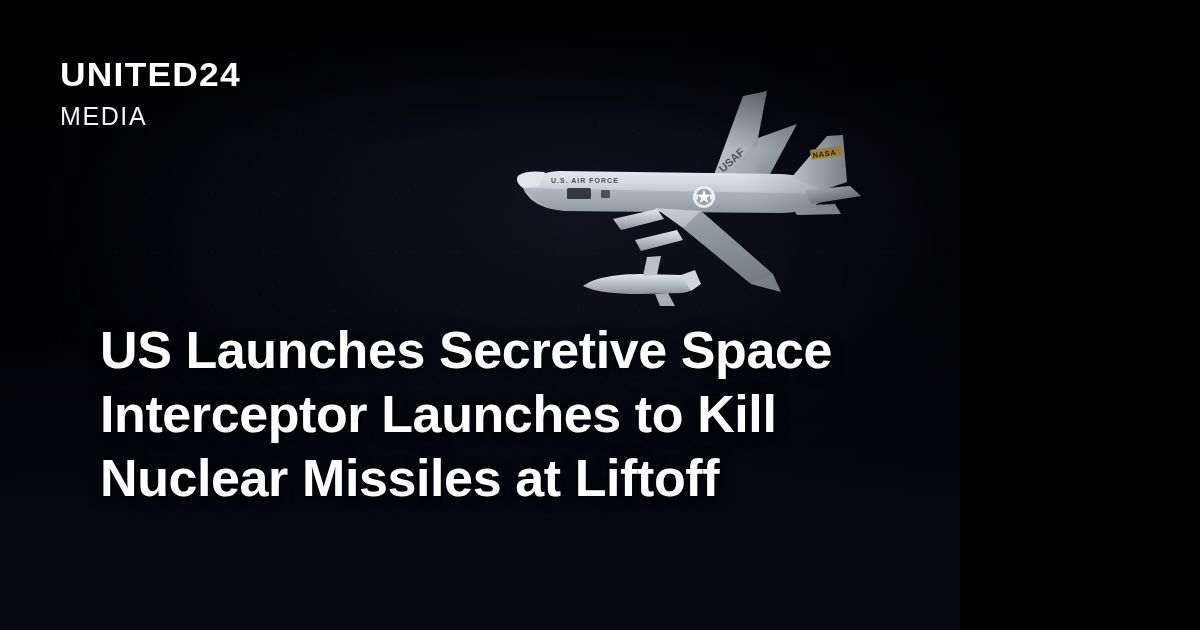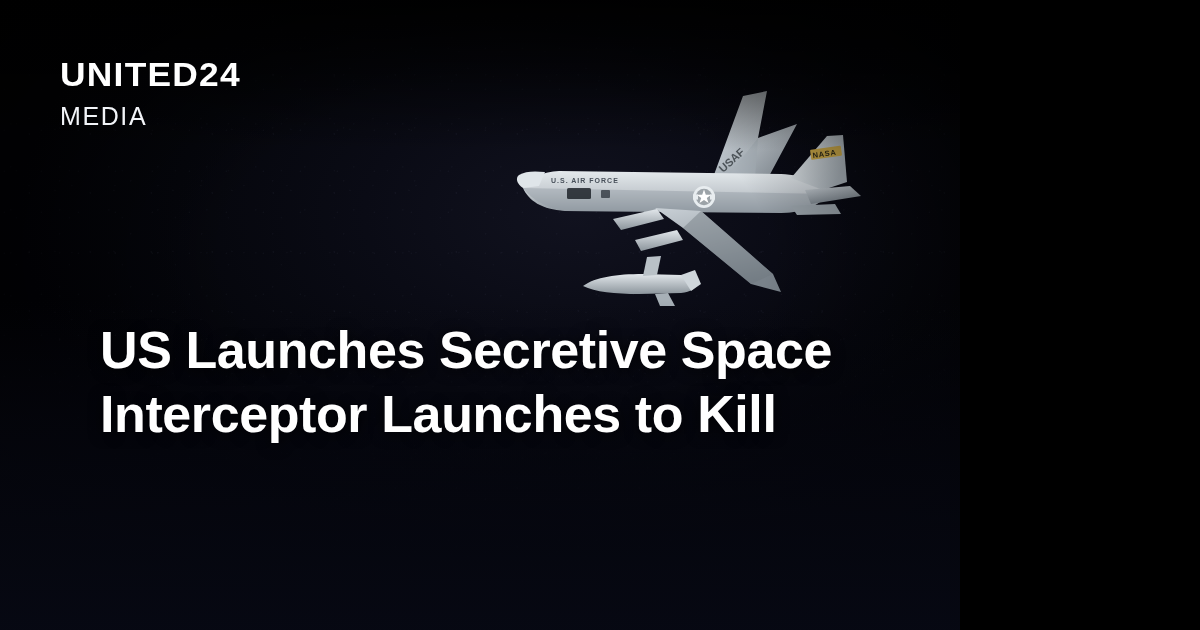--- a/index.html
+++ b/index.html
@@ -196,15 +196,16 @@
   <div class="botfade"></div>
 
   <div class="logo">
     <span class="logo-main">UNITED24</span>
     <span class="logo-sub">MEDIA</span>
   </div>
 
   <div class="headline">
     <span class="line">US Launches Secretive Space</span>
     <span class="line">Interceptor Launches to Kill</span>
+    <span class="line">Nuclear Missiles at Liftoff</span>
   </div>
 
 </div>
 
 </body></html>

